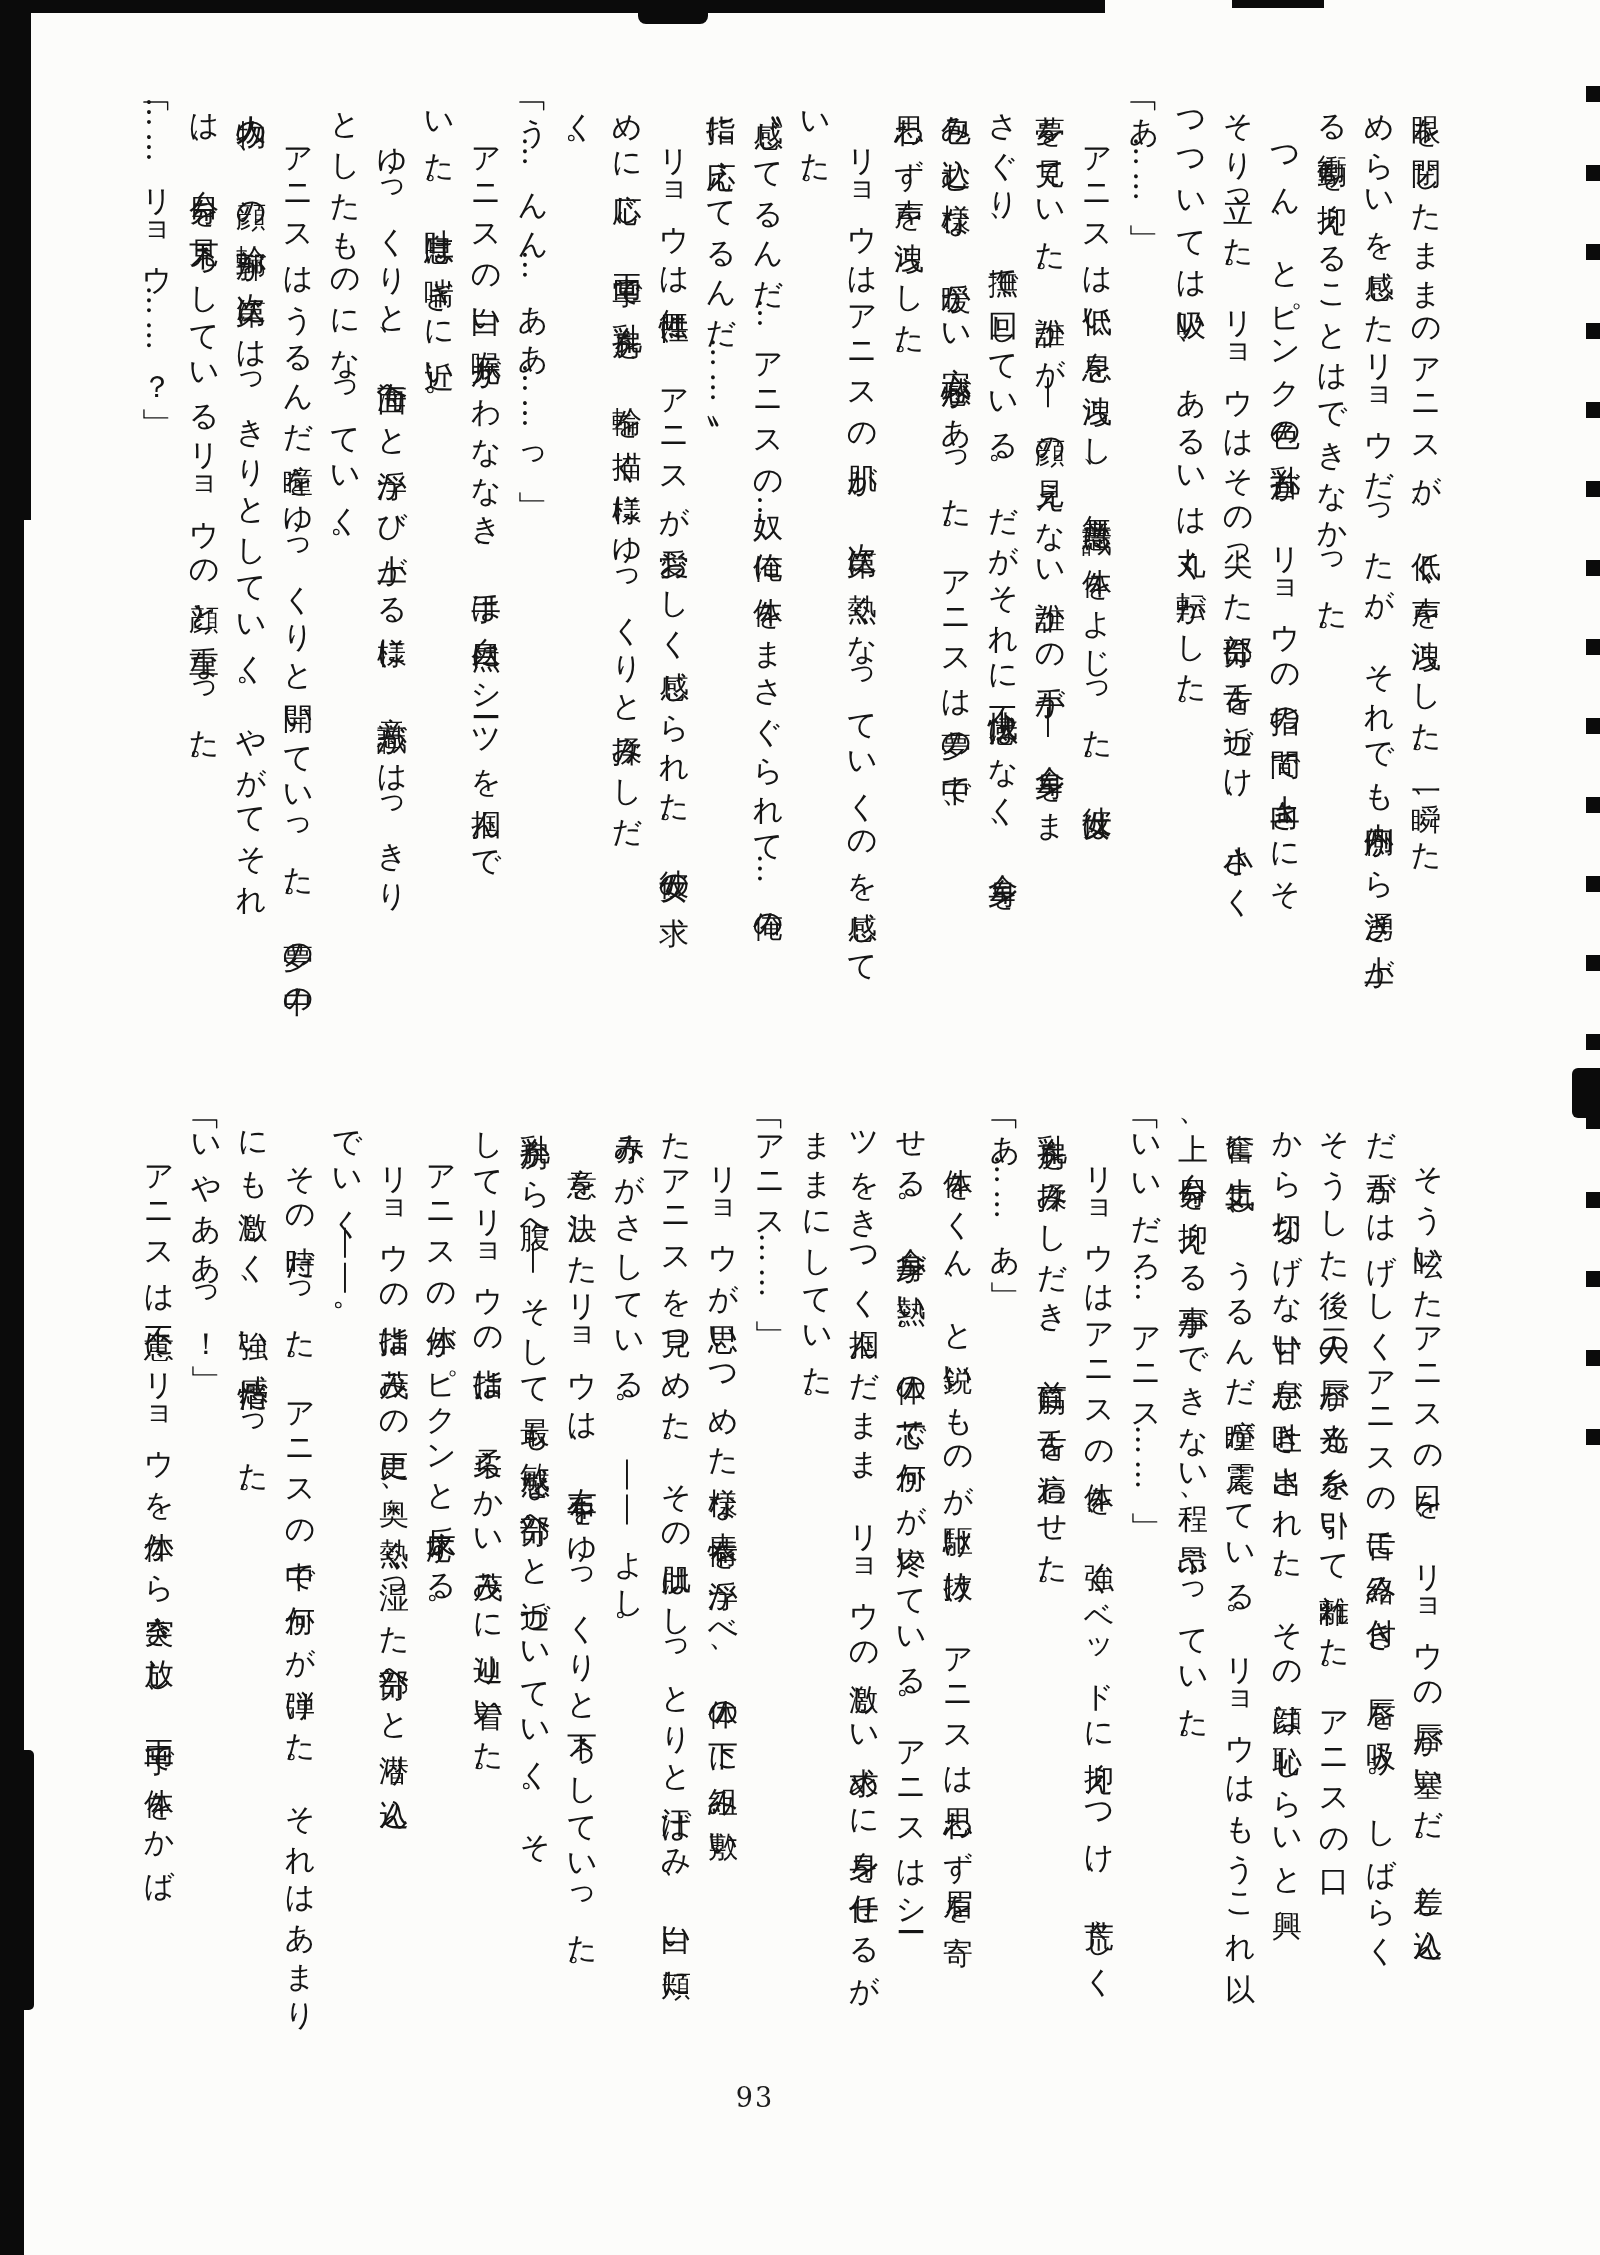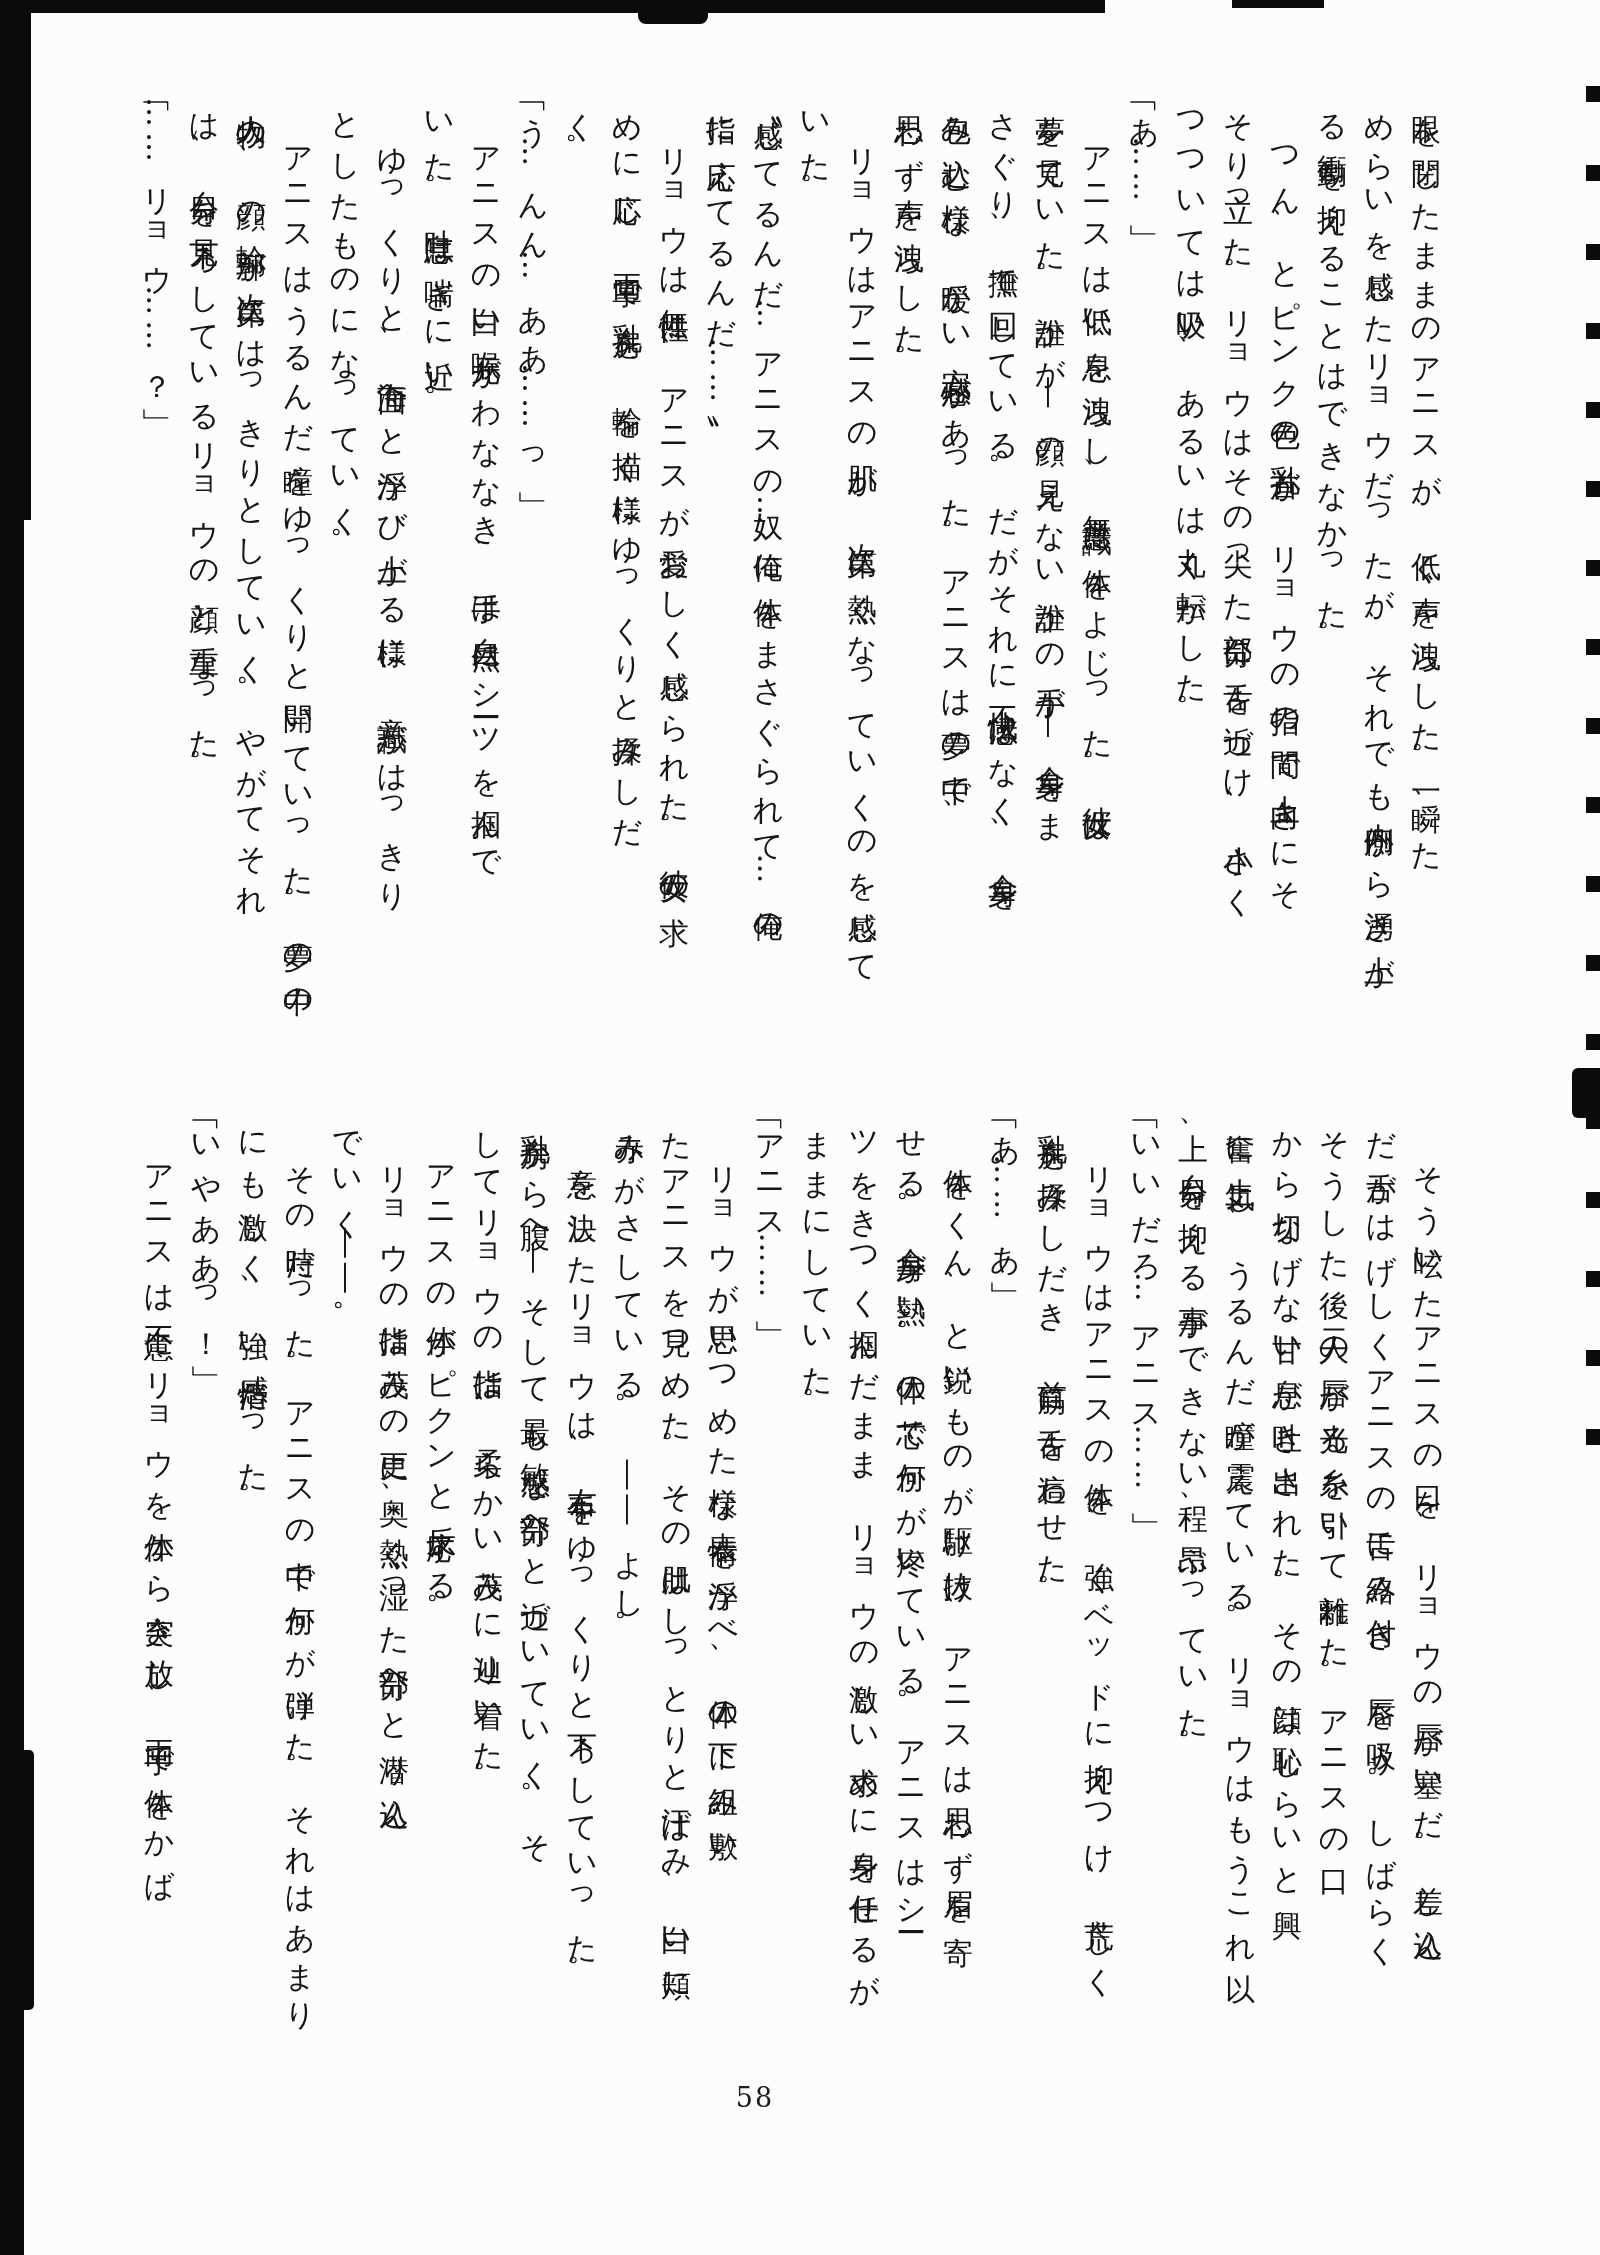--- a/index.html
+++ b/index.html
@@ -118,15 +118,15 @@
       <div class="col">してリョウの指は、柔らかい茂みに辿り着いた。</div>
       <div class="col">　アニスの体がピクンと反応する。</div>
       <div class="col">　リョウの指は茂みの更に奥、熱く湿った部分へと潜り込ん</div>
       <div class="col">でいく――。</div>
       <div class="col">　その時だった。アニスの中で何かが弾けた。それはあまり</div>
       <div class="col">にも激しく、強い感情だった。</div>
       <div class="col">「いやああっ！」</div>
       <div class="col">　アニスは不意にリョウを体から突き放し、両手で体をかば</div>
     </div>
 
-  <div class="page-number">58</div>
+  <div class="page-number">93</div>
 
 </div>
 
 </body></html>

